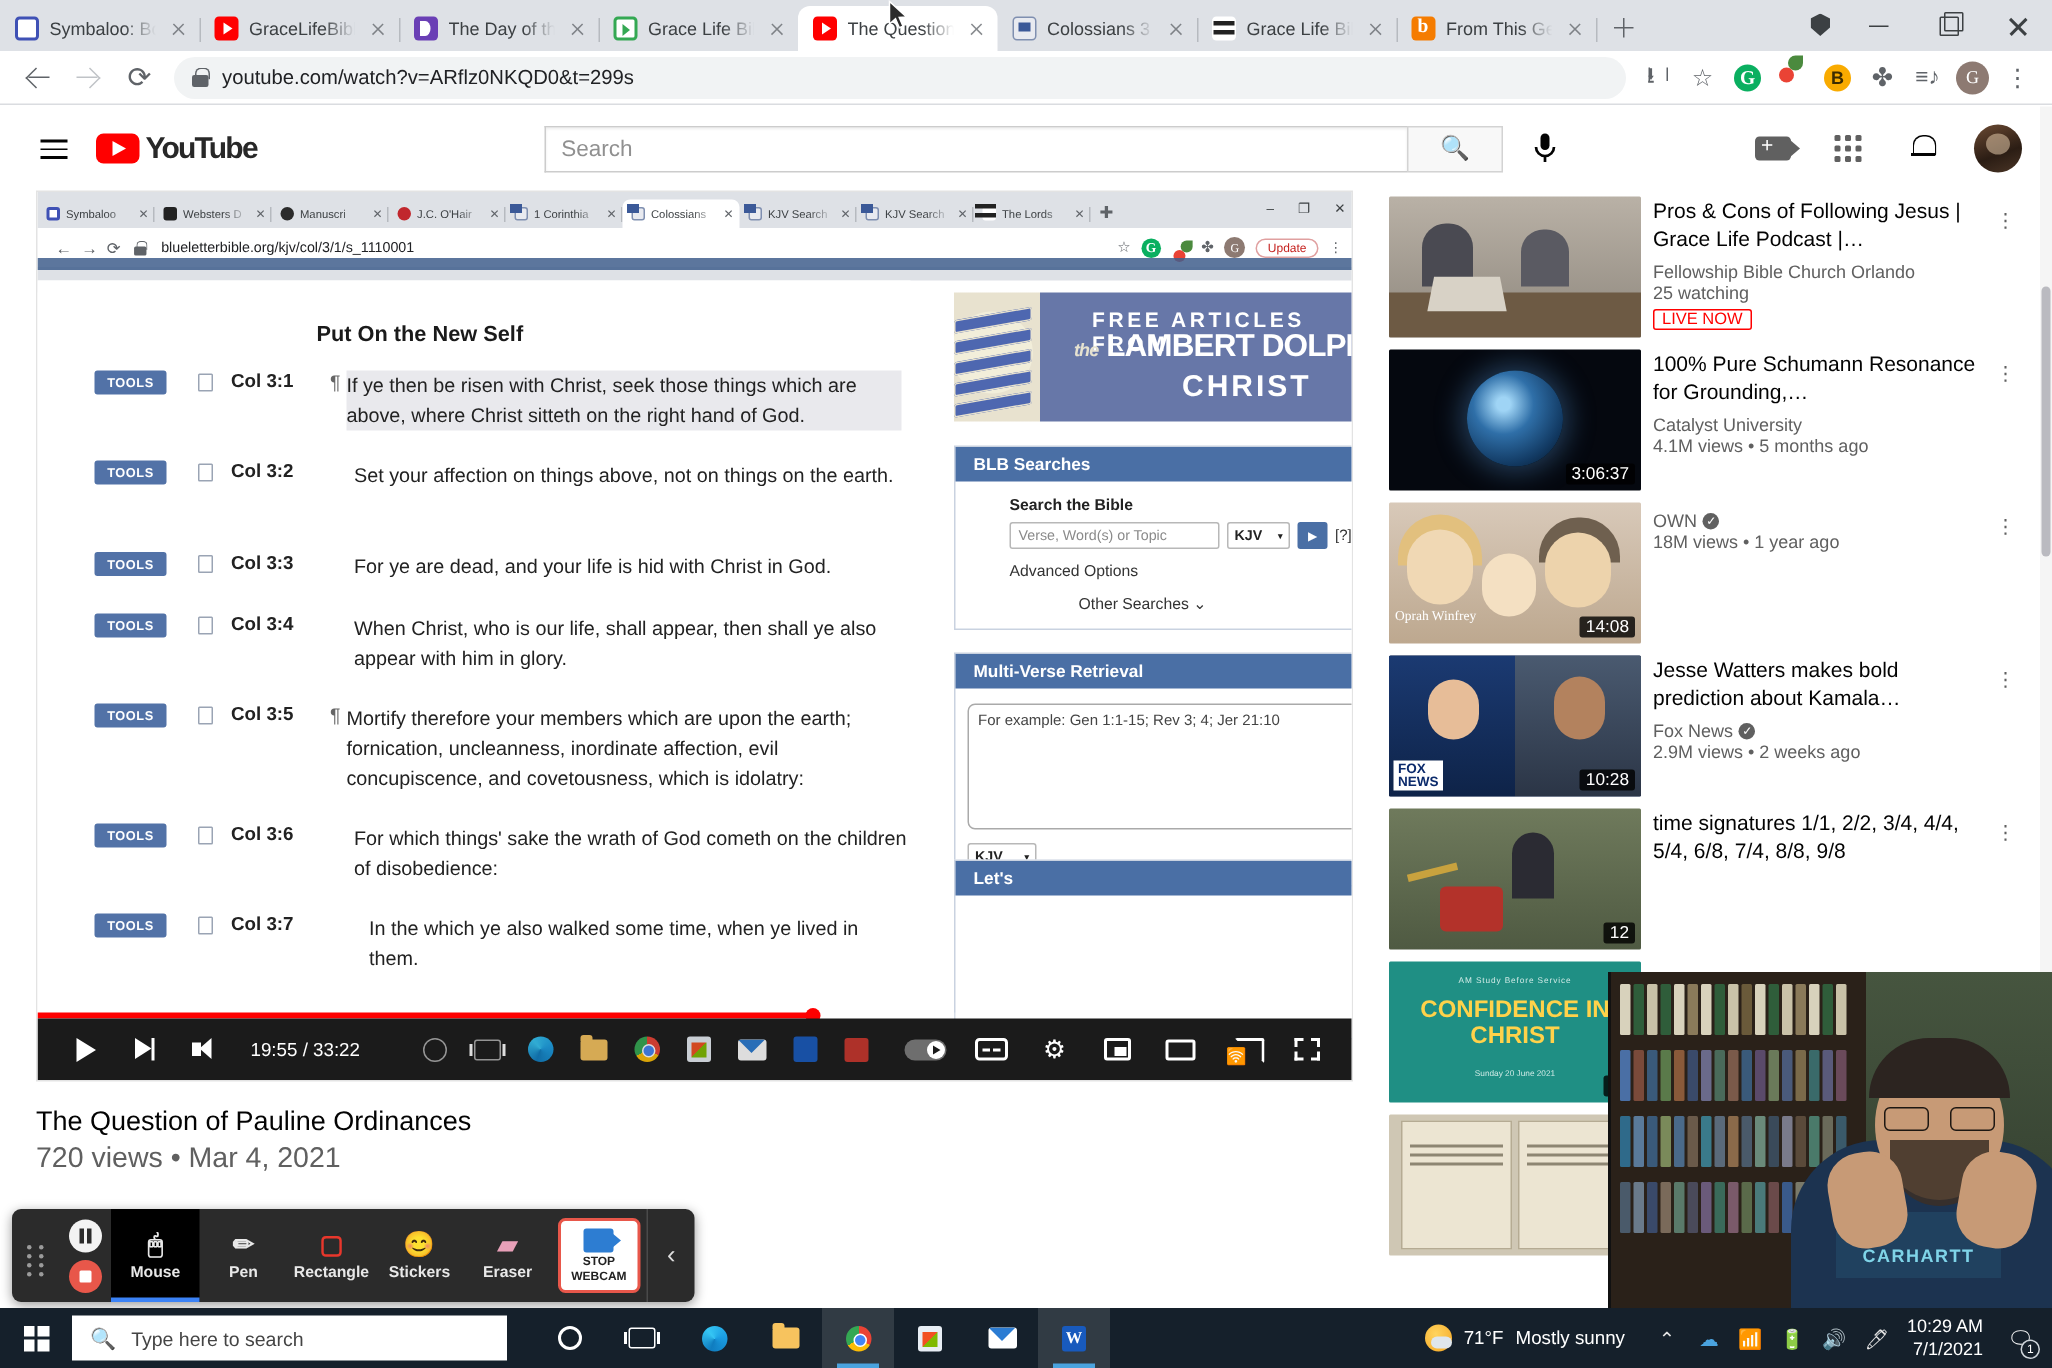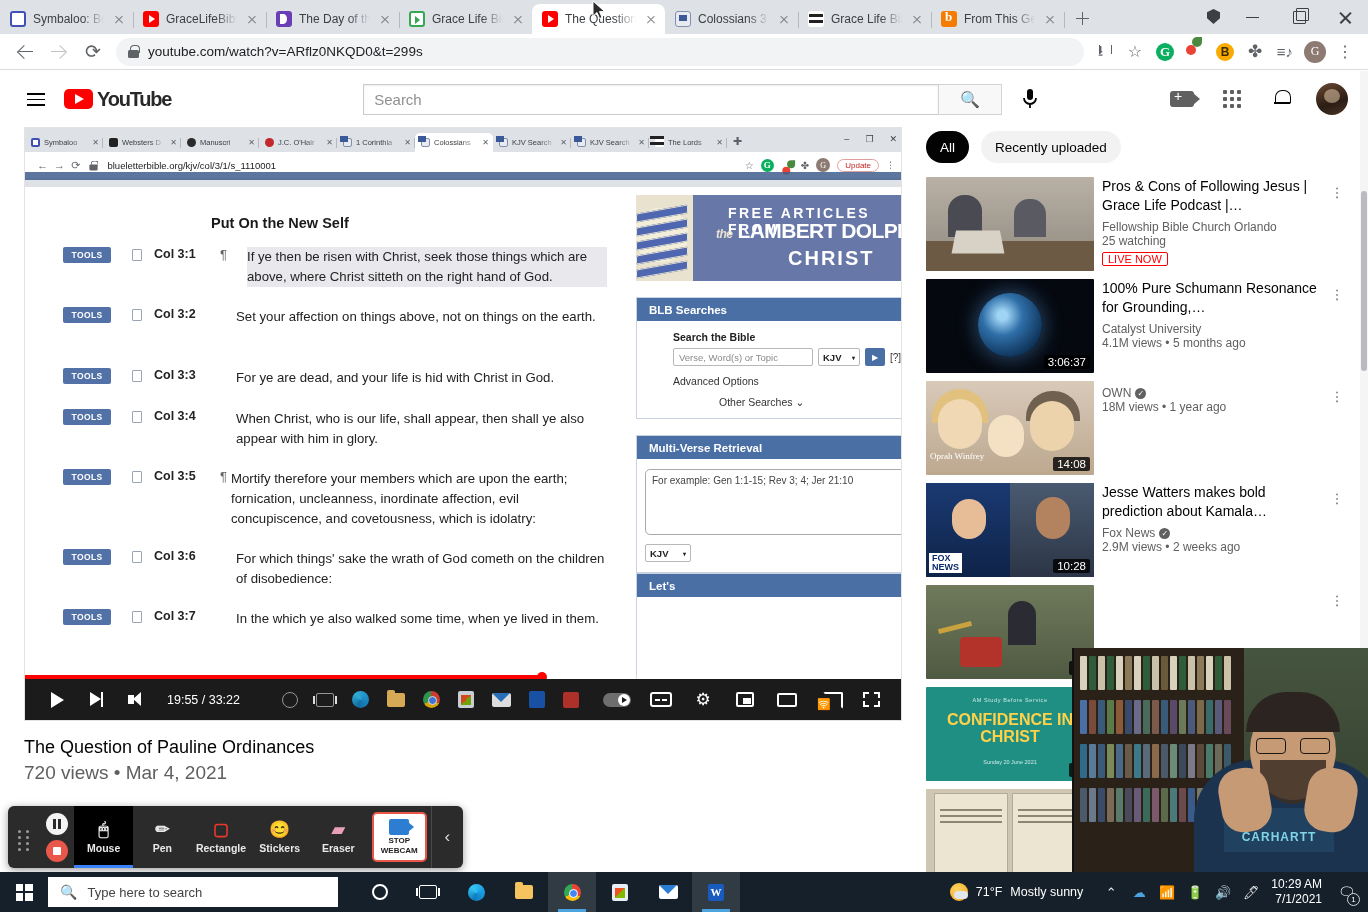--- a/index.html
+++ b/index.html
@@ -198,21 +198,21 @@
   .blbrow { display:flex; align-items:center; gap:5px; }
   .blbinput { width:140px; height:18px; border:1px solid #b8b8b8; border-radius:2px; font-size:9.5px; color:#8a8a8a; display:flex; align-items:center; padding-left:5px; background:#fff; }
   .blbsel { width:42px; height:18px; border:1px solid #b8b8b8; border-radius:2px; font-size:9.5px; color:#222; display:flex; align-items:center; justify-content:space-between; padding:0 4px; background:#fff; font-weight:bold; }
   .blbgo { width:20px; height:18px; background:#4a6fa5; color:#fff; font-size:8px; display:flex; align-items:center; justify-content:center; border-radius:2px;}
   .blbq { font-size:10px; color:#333; }
   .blbadv { font-size:10.5px; color:#333; margin-top:9px; }
   .blbother { font-size:10.5px; color:#333; margin-top:9px; margin-left:46px; }
 
   .mvpanel { position:absolute; left:6px; top:248px; width:286px; border:1px solid #c9d2e0; background:#fff; }
   .mvbody { padding:10px 8px; }
-  .mvarea { height:66px; border:1px solid #aaa; border-radius:5px; font-size:10px; color:#444; padding:5px 6px; }
+  .mvarea { height:84px; border:1px solid #aaa; border-radius:5px; font-size:10px; color:#444; padding:5px 6px; }
   .mvrow { margin-top:9px; display:flex; align-items:center; gap:6px; }
   .mvsel { width:46px; height:18px; border:1px solid #b8b8b8; border-radius:2px; font-size:9.5px; font-weight:bold; color:#222; display:flex; align-items:center; justify-content:space-between; padding:0 4px;}
   .letspanel { position:absolute; left:6px; top:386px; width:286px; border:1px solid #c9d2e0; background:#fff; height:120px;}
   .showall { position:absolute; right:40px; bottom:10px; font-size:8.5px; color:#3b5998; z-index:7;}
   .showall-x { position:absolute; right:18px; bottom:9px; font-size:10px; color:#666; z-index:7;}
 
   
   .progress { position:absolute; left:0; bottom:41px; width:878px; height:4px; background:rgba(255,255,255,.25); z-index:10; }
   .progress .played { position:absolute; left:0; top:0; height:4px; width:58.9%; background:#f00; }
   .progress .loaded { position:absolute; left:58.9%; top:0; height:4px; width:8%; background:rgba(255,255,255,.55); }
@@ -627,21 +627,21 @@
           <div class="pagebody">
 
             <div class="verse-col">
               <div class="verse-heading">Put On the New Self</div>
 
               <div class="vrow" style="top:60px">
                 <span class="toolsbtn">TOOLS</span>
                 <span class="copyic"></span>
                 <span class="vref">Col 3:1</span>
                 <span class="pilcrow" style="margin-left:6px;font-size:13px">¶</span>
-                <span class="vtext hl" style="margin-left:20px">If ye then be risen with Christ, seek those things which are above, where Christ sitteth on the right hand of God.</span>
+                <span class="vtext hl" style="margin-left:4px">If ye then be risen with Christ, seek those things which are above, where Christ sitteth on the right hand of God.</span>
               </div>
 
               <div class="vrow" style="top:120px">
                 <span class="toolsbtn">TOOLS</span>
                 <span class="copyic"></span>
                 <span class="vref">Col 3:2</span>
                 <span class="vtext" style="margin-left:22px">Set your affection on things above, not on things on the earth.</span>
               </div>
 
               <div class="vrow" style="top:181px">
@@ -670,21 +670,21 @@
                 <span class="toolsbtn">TOOLS</span>
                 <span class="copyic"></span>
                 <span class="vref">Col 3:6</span>
                 <span class="vtext" style="margin-left:22px">For which things' sake the wrath of God cometh on the children of disobedience:</span>
               </div>
 
               <div class="vrow" style="top:422px">
                 <span class="toolsbtn">TOOLS</span>
                 <span class="copyic"></span>
                 <span class="vref">Col 3:7</span>
-                <span class="vtext" style="margin-left:22px">In the which ye also walked some time, when ye lived in them.</span>
+                <span class="vtext" style="margin-left:32px">In the which ye also walked some time, when ye lived in them.</span>
               </div>
             </div>
 
             <div class="side-col">
               <div class="lambert">
                 <span class="bk">
                   <i style="top:10px"></i>
                     <i style="top:24px"></i>
                     <i style="top:38px"></i>
                     <i style="top:52px"></i>
@@ -796,24 +796,20 @@
                 </div>
             </div>
           </div>
         </div>
 
         <div class="vidtitle">The Question of Pauline Ordinances</div>
         <div class="vidmeta">720 views • Mar 4, 2021</div>
       </div>
 
       <div class="rightcol">
-        <div class="chips">
-          <div class="chip on">All</div>
-          <div class="chip">Recently uploaded</div>
-        </div>
 
         <div class="rvid">
           <div class="rthumb th-podcast">
             <span class="d1"></span>
               <span class="p1"></span>
               <span class="p2"></span>
               <span class="lap"></span>
           </div>
           <div class="rinfo">
             <div class="rtitle">Pros &amp; Cons of Following Jesus | Grace Life Podcast |…</div>
@@ -881,20 +877,23 @@
           </div>
           <div class="rkebab">⋮</div>
         </div>
 
         <div class="rvid">
           <div class="rthumb th-drum">
             <span class="c"></span>
               <span class="d"></span>
               <span class="p"></span>
             <span class="rdur">12</span>
+          </div>
+          <div class="rinfo">
+            <div class="rtitle">time signatures 1/1, 2/2, 3/4, 4/4, 5/4, 6/8, 7/4, 8/8, 9/8</div>
           </div>
           <div class="rkebab">⋮</div>
         </div>
 
         <div class="rvid">
           <div class="rthumb th-conf">
             <span class="s">AM Study Before Service</span>
             <span class="t">CONFIDENCE IN CHRIST</span>
             <span class="u">Sunday 20 June 2021</span>
             <span class="rdur">54</span>

